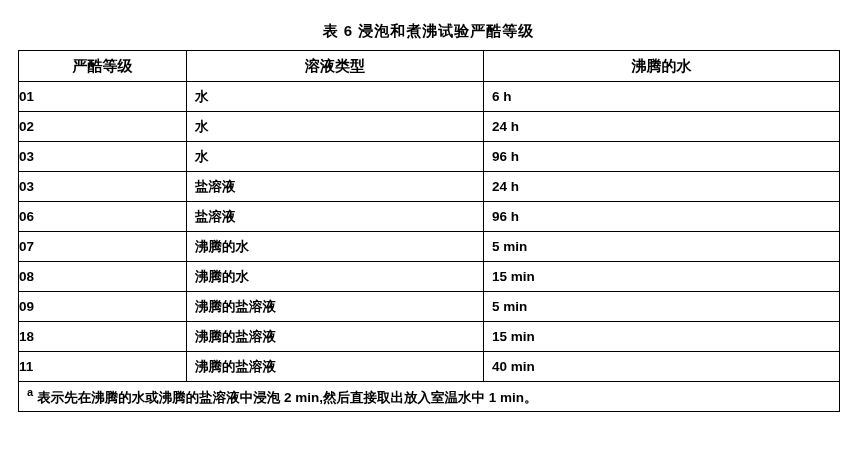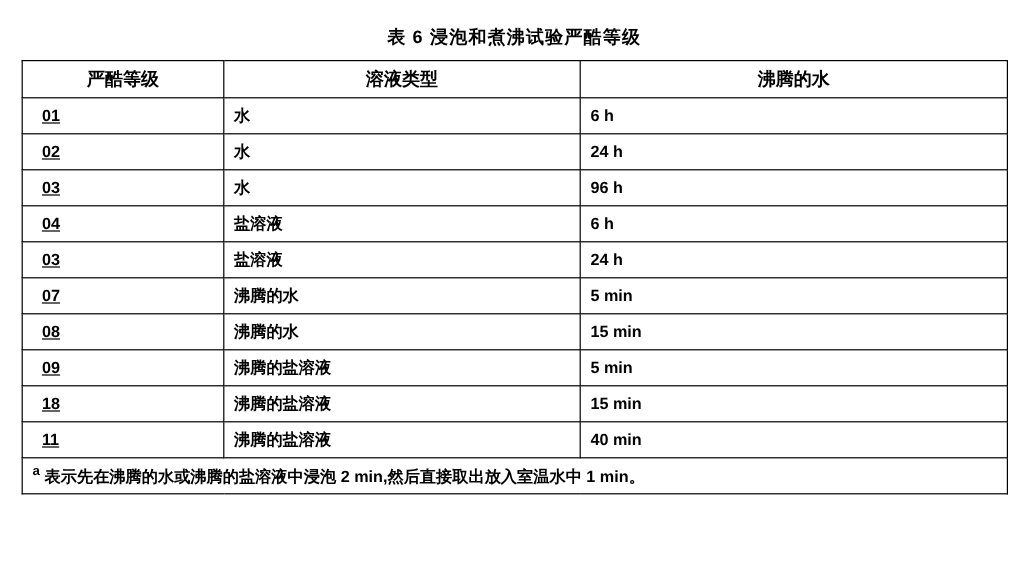--- a/index.html
+++ b/index.html
@@ -56,22 +56,21 @@
   }
   table.severity-table thead th {
     text-align: center;
     font-size: 15px;
     height: 31px;
   }
   table.severity-table tbody td {
     text-align: left;
   }
   table.severity-table tbody td.col-level {
-    padding-left: 16px;
-    text-decoration: underline;
+    padding-left: 0;
   }
   .footnote-cell {
     border-top: 1.1px solid #000;
     height: 32px;
     font-size: 13px;
     font-family: "Liberation Sans", sans-serif;
     font-weight: bold;
     padding: 0 8px 0 38px;
     text-align: left;
     vertical-align: middle;
@@ -117,28 +116,28 @@
           <td class="col-level">02</td>
           <td>水</td>
           <td>24 h</td>
         </tr>
         <tr>
           <td class="col-level">03</td>
           <td>水</td>
           <td>96 h</td>
         </tr>
         <tr>
-          <td class="col-level">04</td>
-          <td>盐溶液</td>
-          <td>6 h</td>
-        </tr>
-        <tr>
           <td class="col-level">03</td>
           <td>盐溶液</td>
           <td>24 h</td>
+        </tr>
+        <tr>
+          <td class="col-level">06</td>
+          <td>盐溶液</td>
+          <td>96 h</td>
         </tr>
         <tr>
           <td class="col-level">07</td>
           <td>沸腾的水</td>
           <td>5 min</td>
         </tr>
         <tr>
           <td class="col-level">08</td>
           <td>沸腾的水</td>
           <td>15 min</td>

